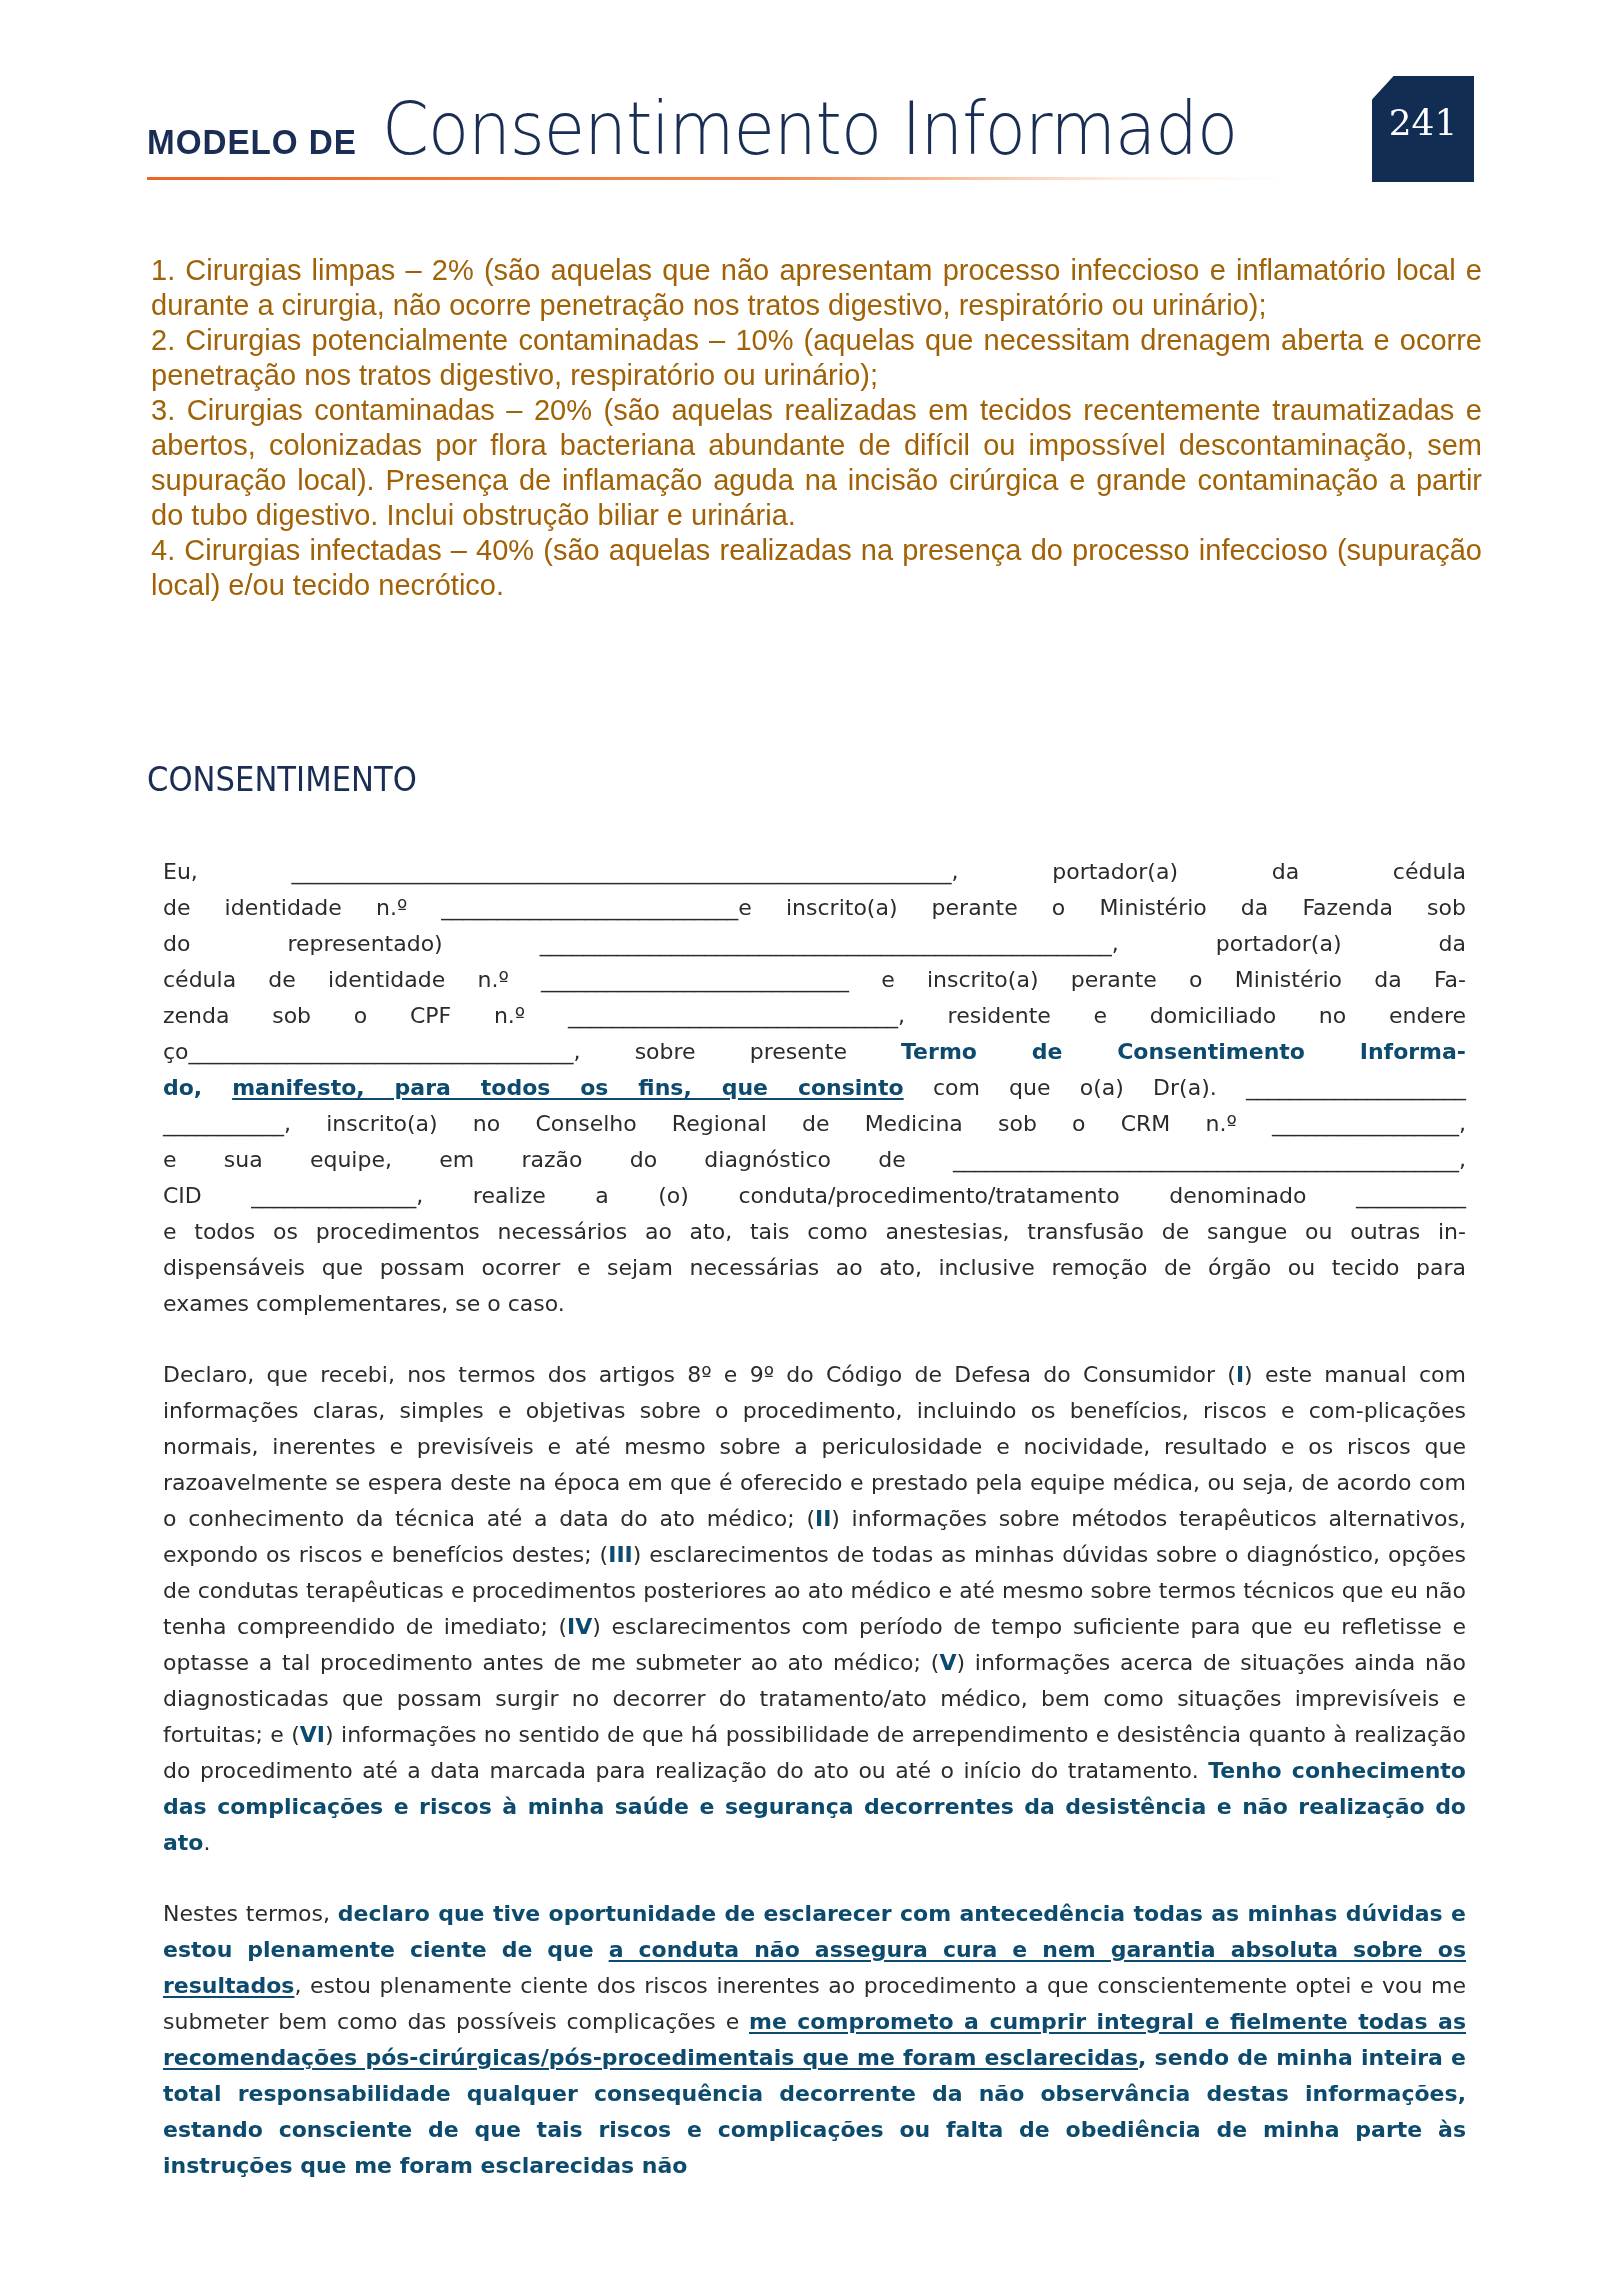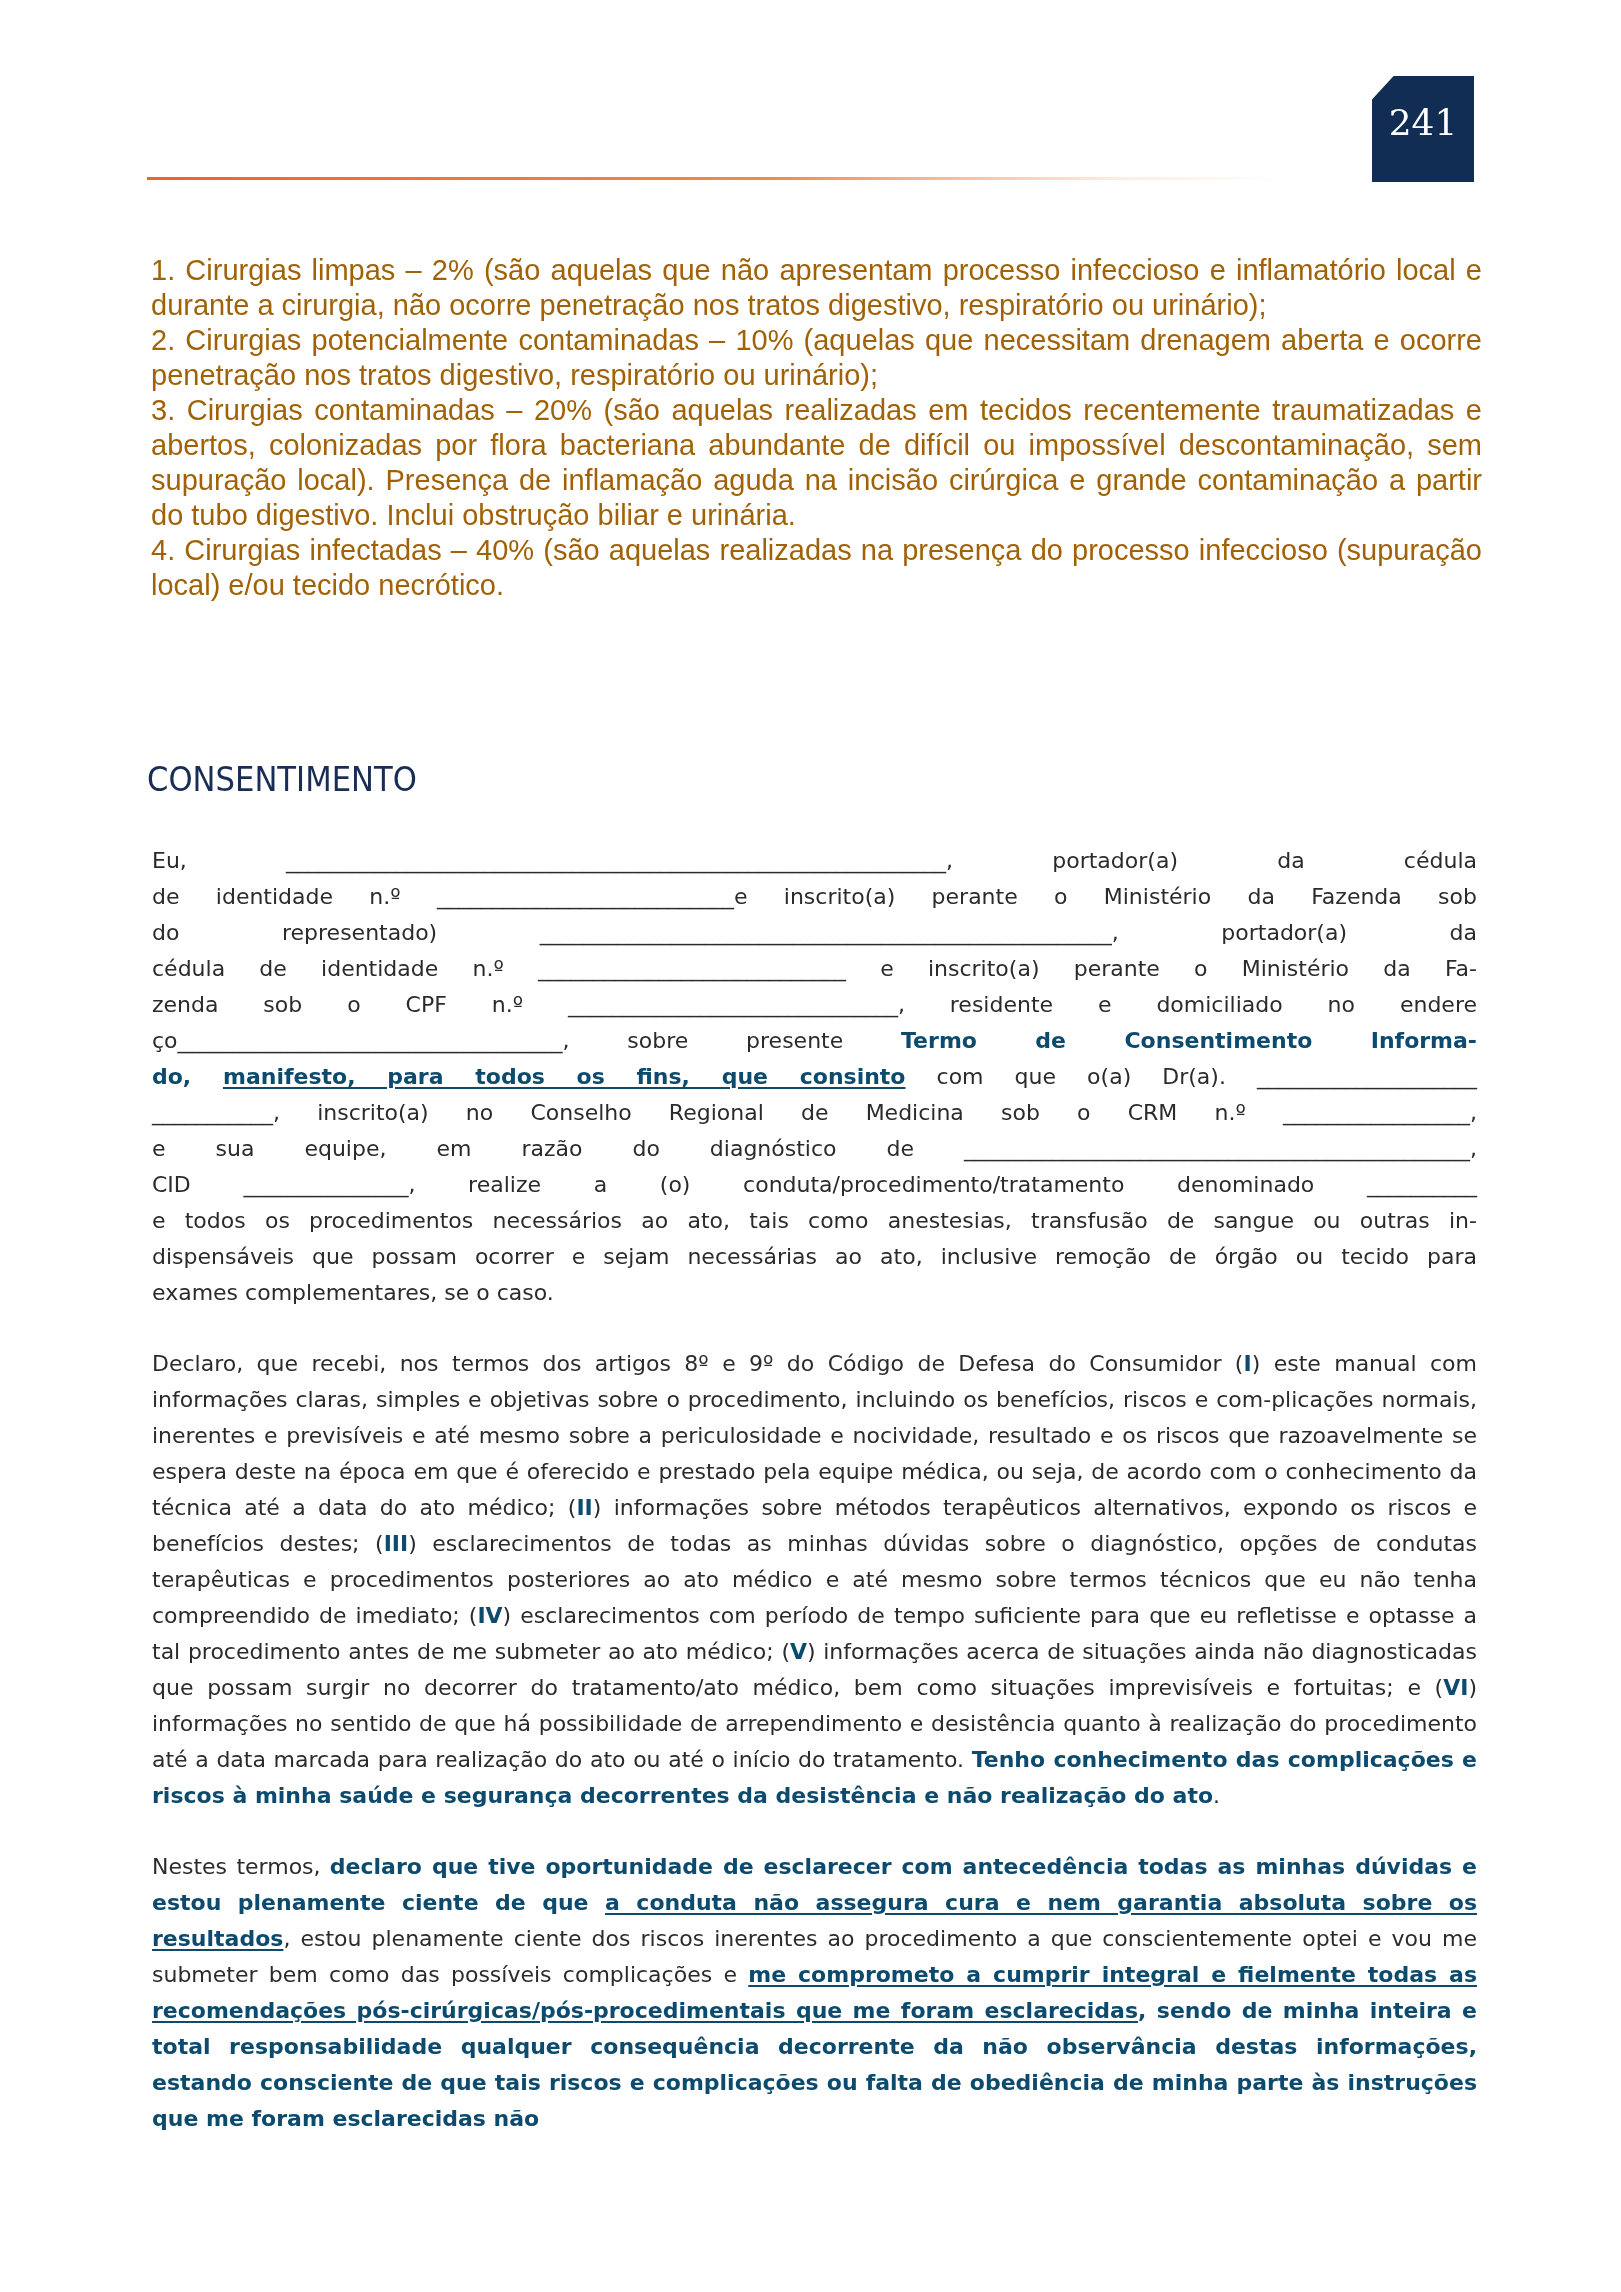--- a/index.html
+++ b/index.html
@@ -11,31 +11,34 @@
   .header-rule { position:absolute; left:0; top:101px; width:1137px; height:2.9px; background:linear-gradient(to right, #ec6525 0%, #f08a4f 55%, rgba(248,190,150,0.3) 85%, rgba(255,255,255,0) 100%); }
   .page-number-box { position:absolute; left:1372px; top:76px; width:102px; height:106px; background:#122d54; clip-path:polygon(21.6px 0, 102px 0, 102px 106px, 0 106px, 0 23.5px); }
   .page-number { position:absolute; left:0; top:25.5px; width:102px; text-align:center; color:#ffffff; font-family:"DejaVu Serif", serif; font-weight:normal; font-size:36px; }
 
   .list-block { position:absolute; left:151px; top:253px; width:1331px; font-family:"Liberation Sans", sans-serif; font-size:29px; line-height:35px; color:#a16207; text-align:justify; }
   .list-item { margin:0; text-align:justify; }
 
   .section-title { position:absolute; left:147px; top:760px; font-family:"DejaVu Sans", sans-serif; font-size:33px; color:#1a2e55; letter-spacing:0px; transform:scaleX(0.93); transform-origin:left; }
 
   .body-block { position:absolute; left:147px; top:838px; width:1335px; font-family:"DejaVu Sans", sans-serif; font-size:22px; line-height:36px; color:#2b2b2b; }
-  .para { margin:5px; text-align:justify; text-align-last:left; }
+  .para { margin:16px; text-align:justify; text-align-last:left; }
   .para + .para { margin-top:35px; }
   .line { display:block; white-space:nowrap; text-align:justify; text-align-last:justify; }
   .line.last { text-align-last:left; }
   b { color:#0c4a6e; }
   u { text-decoration-thickness:2px; text-underline-offset:2.9px; }
 </style>
 </head>
 <body>
 
 <div class="page-header">
+  <div class="header-title">
+    <span class="header-small">MODELO DE</span><span class="header-large">Consentimento Informado</span>
+  </div>
   <div class="header-rule"></div>
 </div>
 <div class="page-number-box">
   <div class="page-number">241</div>
 </div>
 
 <div class="list-block">
   <p class="list-item">1. Cirurgias limpas – 2% (são aquelas que não apresentam processo infeccioso e inflamatório local e durante a cirurgia, não ocorre penetração nos tratos digestivo, respiratório ou urinário);</p>
   <p class="list-item">2. Cirurgias potencialmente contaminadas – 10% (aquelas que necessitam drenagem aberta e ocorre penetração nos tratos digestivo, respiratório ou urinário);</p>
   <p class="list-item">3. Cirurgias contaminadas – 20% (são aquelas realizadas em tecidos recentemente traumatizadas e abertos, colonizadas por flora bacteriana abundante de difícil ou impossível descontaminação, sem supuração local). Presença de inflamação aguda na incisão cirúrgica e grande contaminação a partir do tubo digestivo. Inclui obstrução biliar e urinária.</p>

